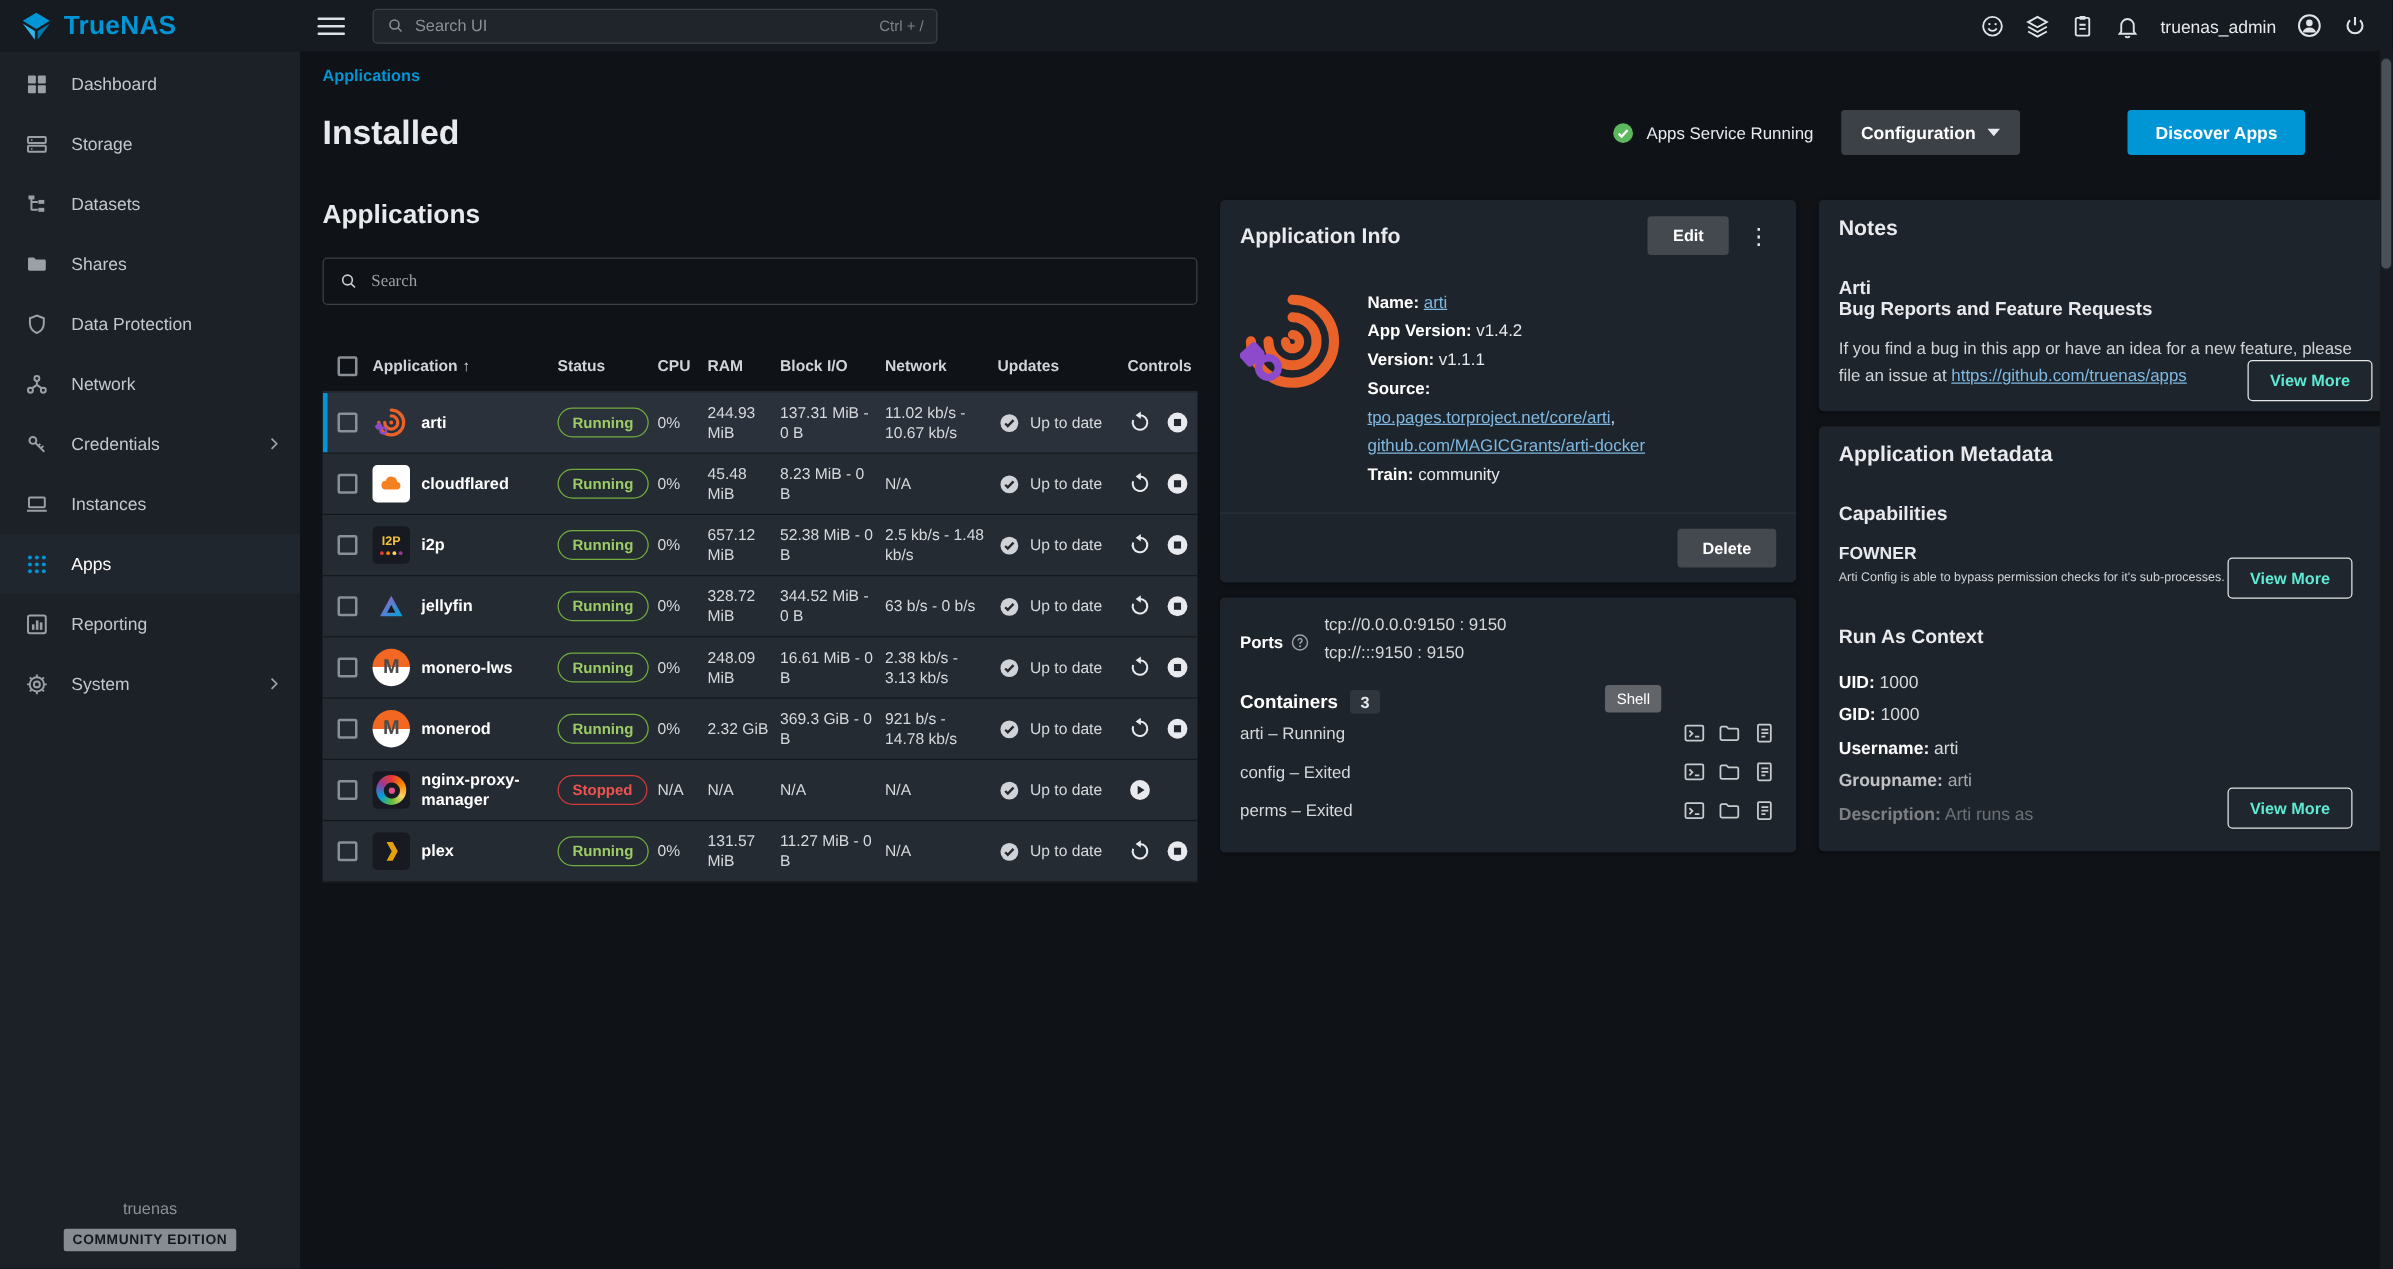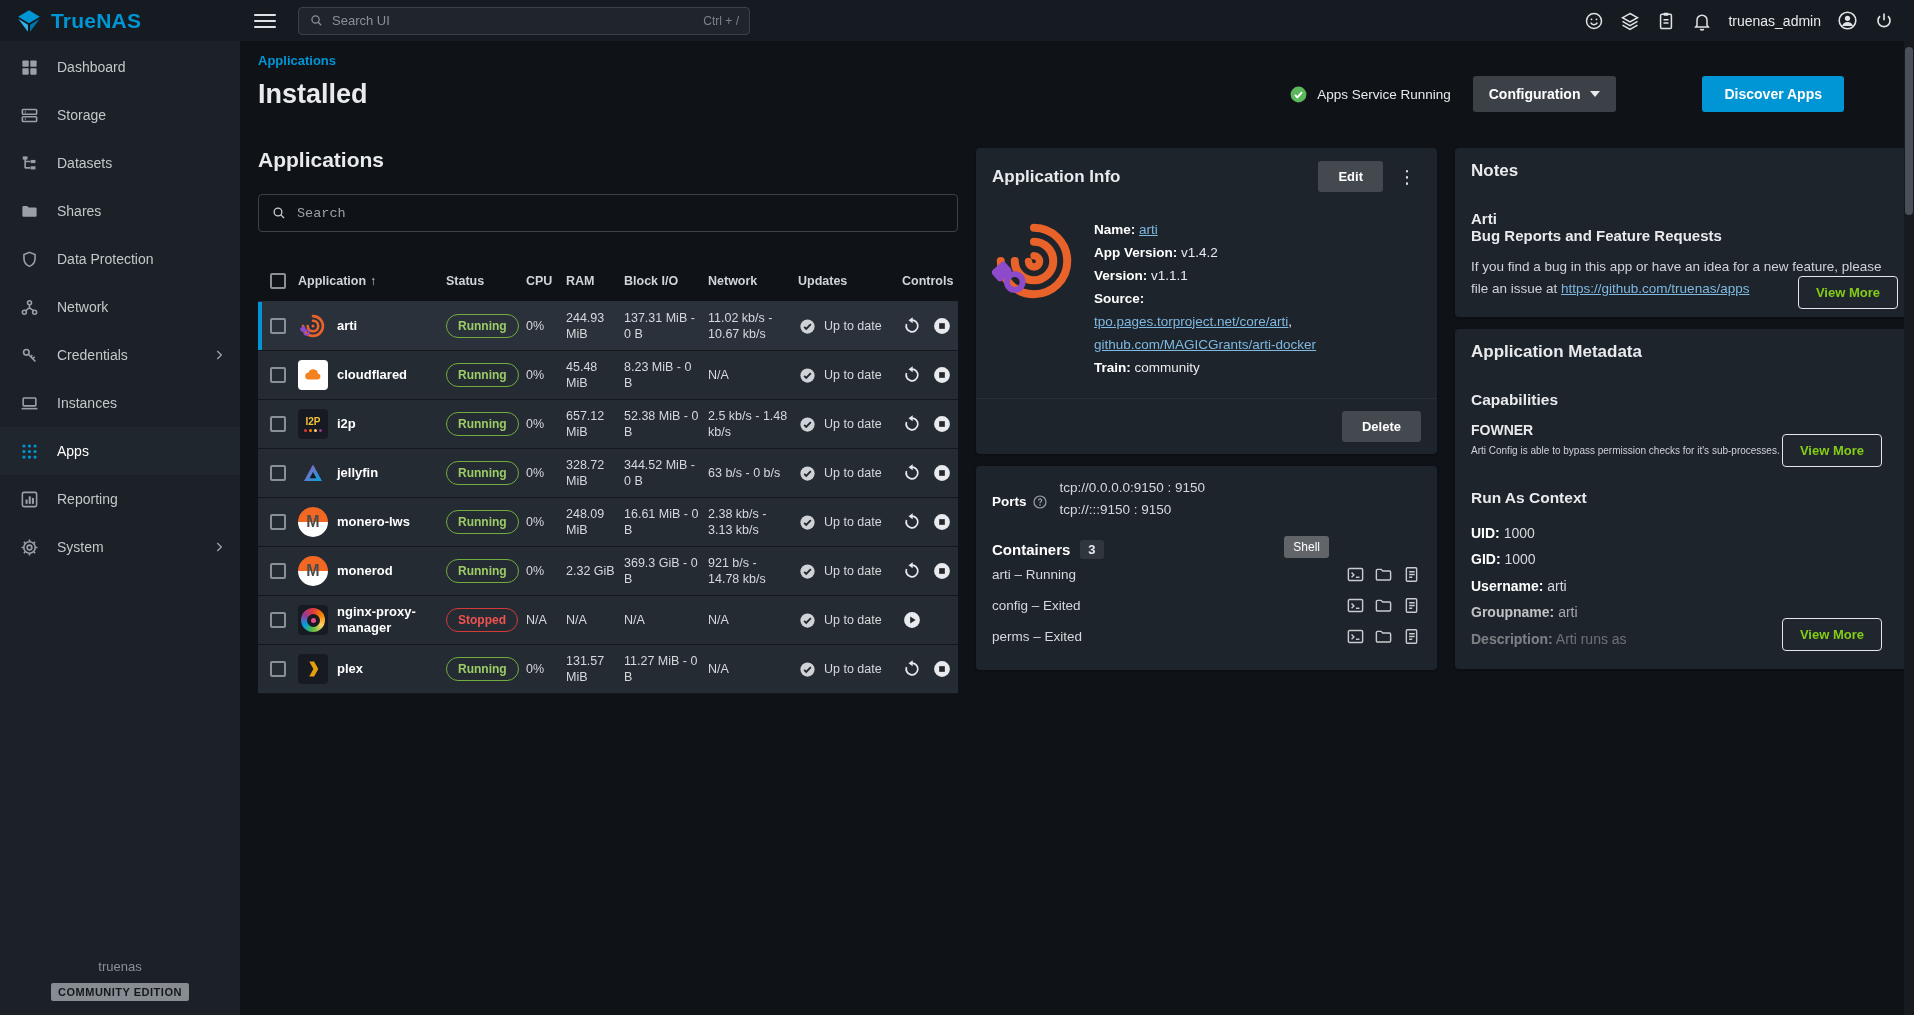--- a/index.html
+++ b/index.html
@@ -36,40 +36,40 @@
   .side-item.active .ic { color:#0095d5; }
   .side-chevron { margin-left:auto; color:#9aa0a6; }
   .side-footer { margin-top:auto; padding-bottom:14px; text-align:center; }
   .side-footer .host { color:#8a9097; font-size:13px; margin-bottom:9px; }
   .edition-badge { display:inline-block; background:#878c93; color:#14181d; font-size:11px; font-weight:bold;
     letter-spacing:.5px; padding:3px 7px; border-radius:2px; }
 
   
   .main { flex:1; padding:12px 0 0 18px; position:relative; }
   .breadcrumb { color:#0095d5; font-size:13px; font-weight:bold; cursor:pointer; }
-  .title-row { display:flex; align-items:center; margin-top:8px; padding-right:70px; }
+  .title-row { display:flex; align-items:center; margin-top:20px; padding-right:70px; }
   .page-title { font-size:27px; font-weight:bold; }
   .title-actions { margin-left:auto; display:flex; align-items:center; gap:22px; }
   .service-status { display:flex; align-items:center; gap:9px; font-size:13.5px; }
   .btn { border:none; border-radius:3px; font-family:"Liberation Sans",sans-serif; font-weight:bold;
     font-size:14px; color:#fff; cursor:pointer; display:inline-flex; align-items:center; gap:10px; }
   .btn-config { background:#3c4148; padding:10px 16px; }
   .caret-down { width:0; height:0; border-left:5px solid transparent; border-right:5px solid transparent;
     border-top:6px solid #e8eaed; }
   .btn-discover { background:#0095d5; padding:10px 22px; margin-left:64px;align-items:flex-end; }
 
   .columns { display:flex; gap:18px; margin-top:36px; }
 
   
   .apps-col { width:700px; flex:none; }
   .apps-col h2 { font-size:21px; font-weight:bold; margin-bottom:22px; }
   .search-box { border:1px solid #3a4149; border-radius:4px; height:38px; display:flex; align-items:center;
     gap:10px; padding:0 12px; }
   .search-box input { flex:1; background:transparent; border:none; outline:none; color:#eab308;
-    font-size:13.5px; font-family:Liberation Mono, monospace; }
+    font-size:13.5px; font-family:Liberation Serif, serif; }
   .search-box input::placeholder { color:#9aa0a6; }
   .tgrid { display:grid; grid-template-columns:40px 148px 80px 40px 58px 84px 90px 104px auto; align-items:center; }
   .thead { margin-top:28px; height:42px; font-size:12.5px; font-weight:bold; color:#d0d4d8;
     border-bottom:1px solid #2a3038; }
   .sort-arrow { color:#d0d4d8; font-size:12px; margin-left:4px; }
   .trow { height:49px; background:#252b33; border-bottom:1px solid #14181d; font-size:12.5px; color:#d6d9dc; cursor:pointer; }
   .trow.selected { background:#2b313b; box-shadow:inset 4px 0 0 #0095d5; }
   .checkbox { width:16px; height:16px; border:2px solid #8a9097; border-radius:2px; display:inline-block; cursor:pointer; }
   .c-check { display:flex; justify-content:center; }
   .c-app { display:flex; align-items:center; gap:9px; padding-right:6px; }
@@ -125,21 +125,21 @@
   .count-chip { background:#30363e; border-radius:3px; padding:2px 8px; font-size:13px; font-weight:bold; }
   .shell-tooltip { position:absolute; right:92px; top:-4px; background:#616569; color:#fff; font-size:12px;
     padding:4px 9px; border-radius:3px; }
   .container-row { display:flex; align-items:center; height:31px; font-size:13.5px; color:#d6d9dc; }
   .container-icons { margin-left:auto; display:flex; gap:9px; }
   .container-icons span { cursor:pointer; color:#c8cccf; }
 
   .notes-body { padding:16px; position:relative; }
   .notes-body .nb-title { font-size:15px; font-weight:bold; }
   .notes-body p { margin-top:12px; font-size:13.5px; line-height:1.65; color:#cfd3d7; }
-  .view-more { position:absolute; background:#20262d; border:1px solid #e4e6e8; color:#84cc16; font-weight:bold;
+  .view-more { position:absolute; background:#20262d; border:1px solid #e4e6e8; color:#5eead4; font-weight:bold;
     font-size:13px; padding:8px 17px; border-radius:4px; cursor:pointer; font-family:"Liberation Sans",sans-serif; }
   .vm-notes { right:14px; bottom:8px; }
 
   .meta-body { padding:16px; }
   .meta-section { position:relative; }
   .section-head { font-size:15.5px; font-weight:bold; margin-bottom:13px; }
   .cap-name { font-weight:bold; font-size:14px; margin-bottom:5px; }
   .cap-desc { font-size:10px; line-height:1.6; color:#cfd3d7; padding-right:10px; }
   .vm-cap { right:14px; bottom:-8px; }
   .runas { margin-top:30px; }

